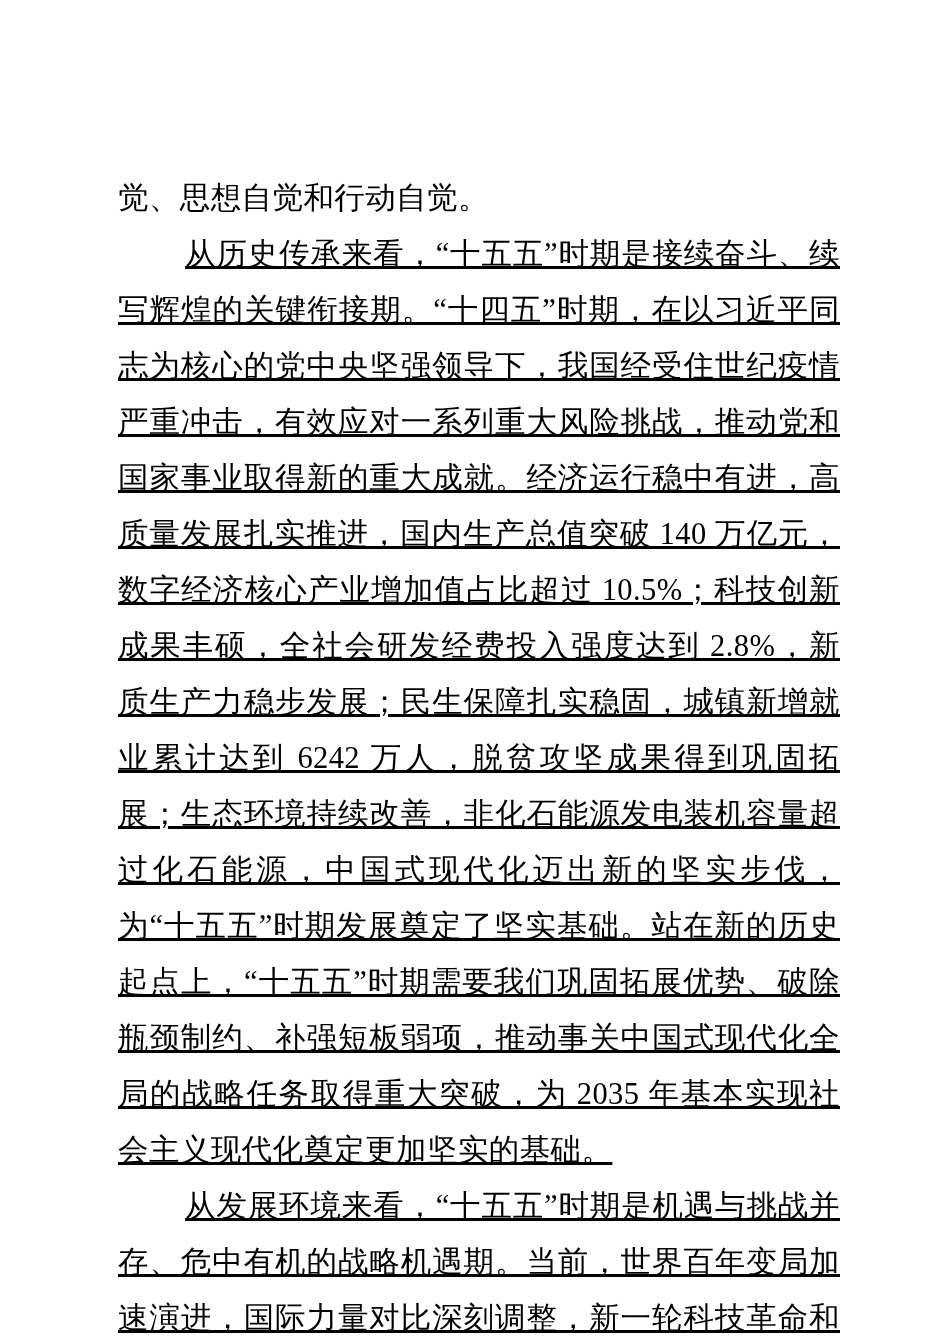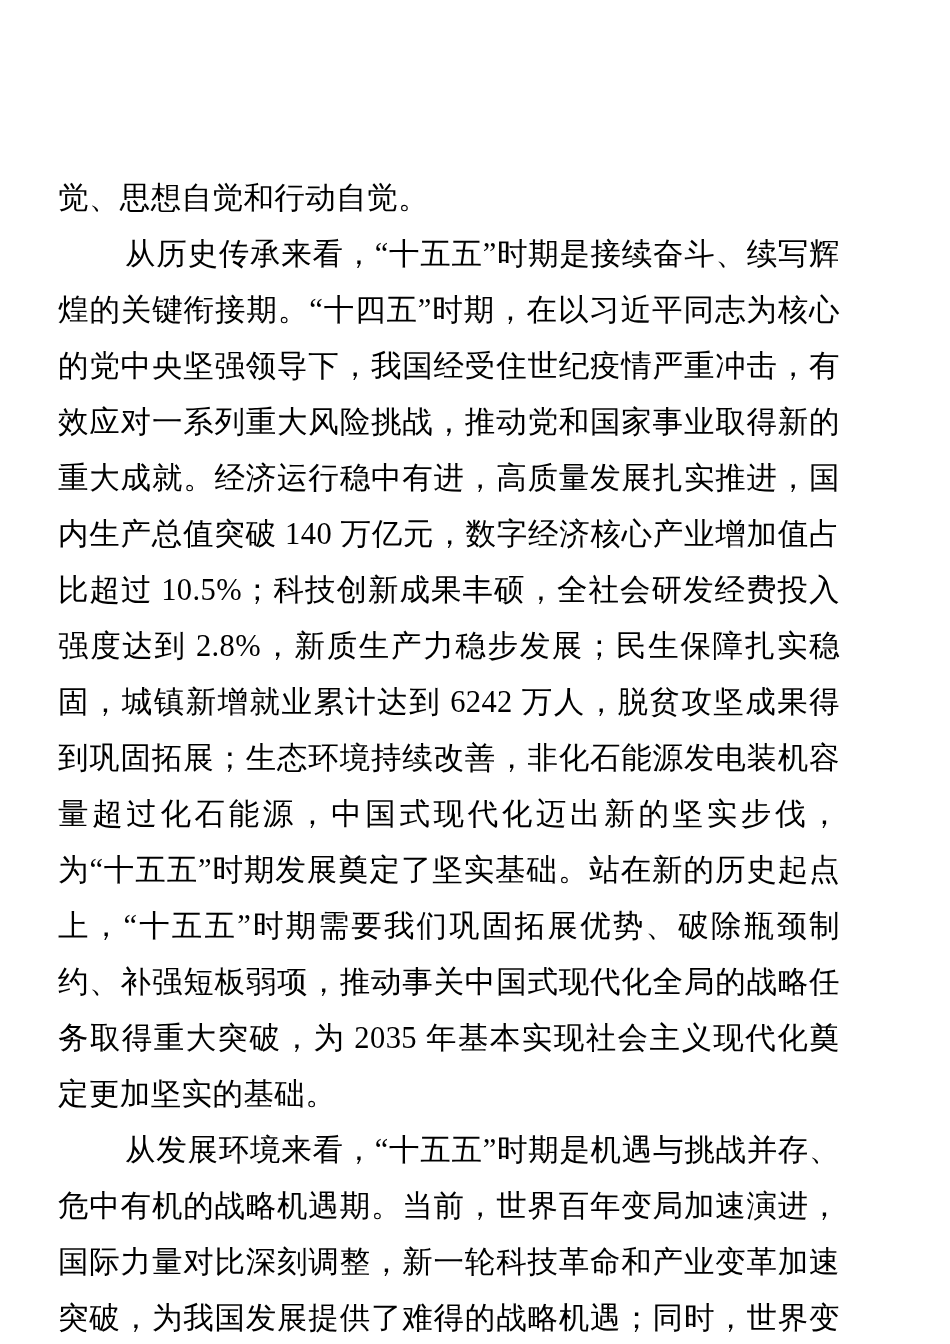--- a/index.html
+++ b/index.html
@@ -13,35 +13,36 @@
     font-family: "Liberation Serif", "DejaVu Serif", serif;
     color: #000000;
     overflow: hidden;
   }
   .page {
     position: relative;
     width: 950px;
     height: 1344px;
     background: #ffffff;
     box-sizing: border-box;
-    padding: 170px 110px 60px 58px;
+    padding: 170px 110px 60px 118px;
   }
   .doc-body {
     font-size: 30.5px;
     line-height: 56px;
     text-align: justify;
     text-justify: inter-ideograph;
     letter-spacing: 0.4px;
   }
   .para {
     margin: 0;
     text-indent: 0;
   }
   .para.indent {
     text-indent: 2.2em;
+    text-decoration: underline;
   }
 </style>
 </head>
 <body>
 
 <div class="page">
   <div class="doc-body">
     <p class="para">觉、思想自觉和行动自觉。</p>
     <p class="para indent">从历史传承来看，“十五五”时期是接续奋斗、续写辉煌的关键衔接期。“十四五”时期，在以习近平同志为核心的党中央坚强领导下，我国经受住世纪疫情严重冲击，有效应对一系列重大风险挑战，推动党和国家事业取得新的重大成就。经济运行稳中有进，高质量发展扎实推进，国内生产总值突破 140 万亿元，数字经济核心产业增加值占比超过 10.5%；科技创新成果丰硕，全社会研发经费投入强度达到 2.8%，新质生产力稳步发展；民生保障扎实稳固，城镇新增就业累计达到 6242 万人，脱贫攻坚成果得到巩固拓展；生态环境持续改善，非化石能源发电装机容量超过化石能源，中国式现代化迈出新的坚实步伐，为“十五五”时期发展奠定了坚实基础。站在新的历史起点上，“十五五”时期需要我们巩固拓展优势、破除瓶颈制约、补强短板弱项，推动事关中国式现代化全局的战略任务取得重大突破，为 2035 年基本实现社会主义现代化奠定更加坚实的基础。</p>
     <p class="para indent">从发展环境来看，“十五五”时期是机遇与挑战并存、危中有机的战略机遇期。当前，世界百年变局加速演进，国际力量对比深刻调整，新一轮科技革命和产业变革加速突破，为我国发展提供了难得的战略机遇；同时，世界变乱交织、动荡加</p>

